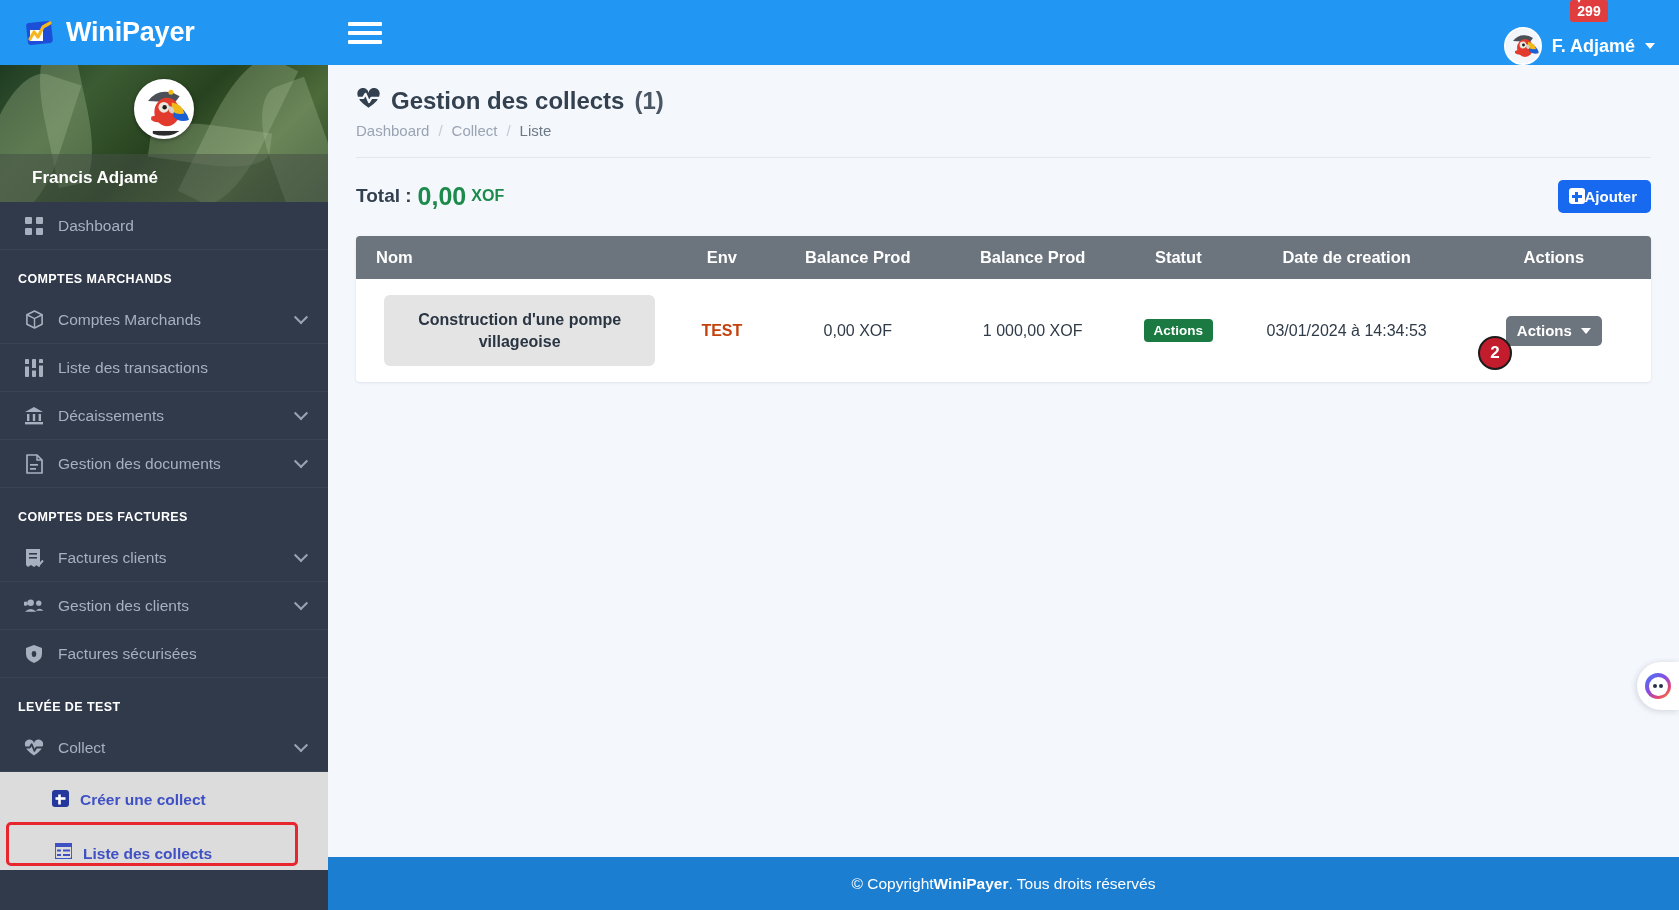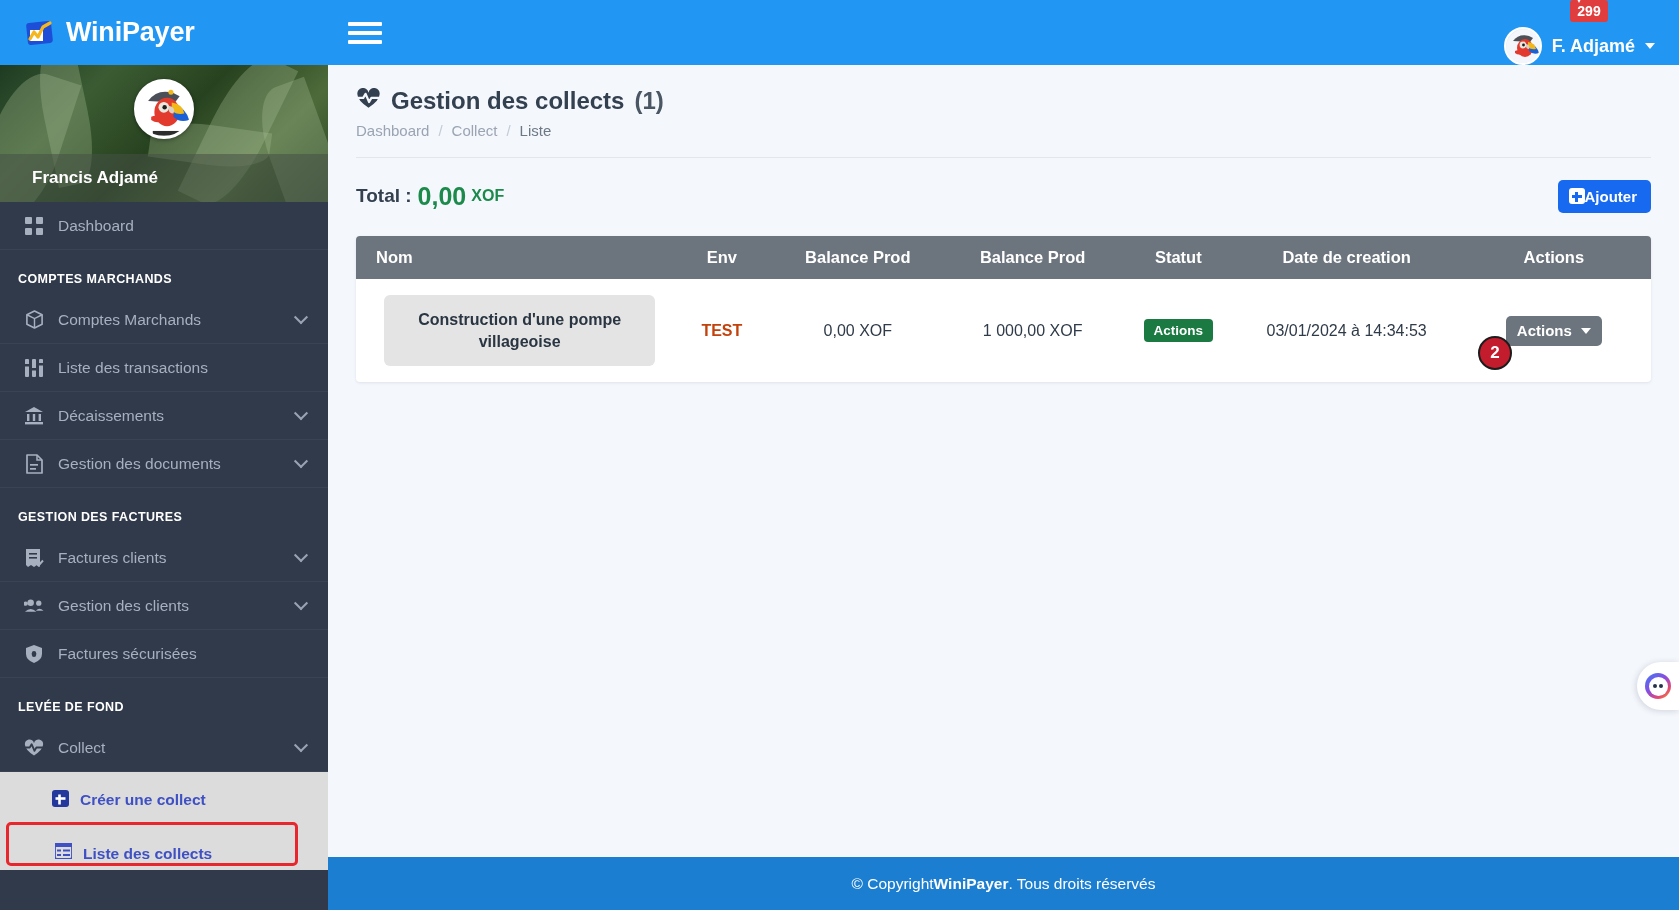--- a/index.html
+++ b/index.html
@@ -401,21 +401,21 @@
                 <path d="M1 1 L11 1 L16 6 L16 19 L1 19 Z" fill="none" stroke="#a7b0bf" stroke-width="1.7" stroke-linejoin="round"></path>
                 <path d="M11 1 L11 6 L16 6" fill="none" stroke="#a7b0bf" stroke-width="1.5"></path>
                 <rect x="4" y="10" width="8" height="1.7" fill="#a7b0bf"></rect>
                 <rect x="4" y="14" width="6" height="1.7" fill="#a7b0bf"></rect>
               </svg>
           </span>
           <span class="lbl">Gestion des documents</span>
           <span class="chev"></span>
         </div>
 
-        <div class="nav-section">GESTION DES FACTURES</div>
+        <div class="nav-section">COMPTES DES FACTURES</div>
 
         <div class="nav-item">
           <span class="ico">
             <svg width="19" height="20" viewBox="0 0 19 20">
                 <path d="M1 1 L15 1 L15 19 L12 17 L9 19 L6 17 L3 19 L1 17 Z" fill="#a7b0bf"></path>
                 <rect x="4" y="5" width="8" height="1.6" fill="#313a4b"></rect>
                 <rect x="4" y="9" width="8" height="1.6" fill="#313a4b"></rect>
                 <path d="M11 15 L13.5 17.5 L18 12.5" fill="none" stroke="#a7b0bf" stroke-width="2"></path>
               </svg>
           </span>
@@ -440,21 +440,21 @@
         <div class="nav-item">
           <span class="ico">
             <svg width="18" height="20" viewBox="0 0 18 20">
                 <path d="M9 1 L17 4 L17 10 Q17 16 9 19 Q1 16 1 10 L1 4 Z" fill="#a7b0bf"></path>
                 <rect x="6.8" y="7" width="4.4" height="6" rx="2.2" fill="#313a4b"></rect>
               </svg>
           </span>
           <span class="lbl">Factures sécurisées</span>
         </div>
 
-        <div class="nav-section">LEVÉE DE FOND</div>
+        <div class="nav-section">LEVÉE DE TEST</div>
 
         <div class="nav-item">
           <span class="ico">
             <svg width="21" height="18" viewBox="0 0 21 18">
                 <path d="M10.5 17 Q1 10.5 1 5.6 A4.6 4.6 0 0 1 10.5 4 A4.6 4.6 0 0 1 20 5.6 Q20 10.5 10.5 17 Z" fill="#a7b0bf"></path>
                 <polyline points="1,8.5 6,8.5 8,5 11,12 13,8.5 20,8.5" fill="none" stroke="#313a4b" stroke-width="1.9" stroke-linejoin="round"></polyline>
               </svg>
           </span>
           <span class="lbl">Collect</span>
           <span class="chev"></span>

